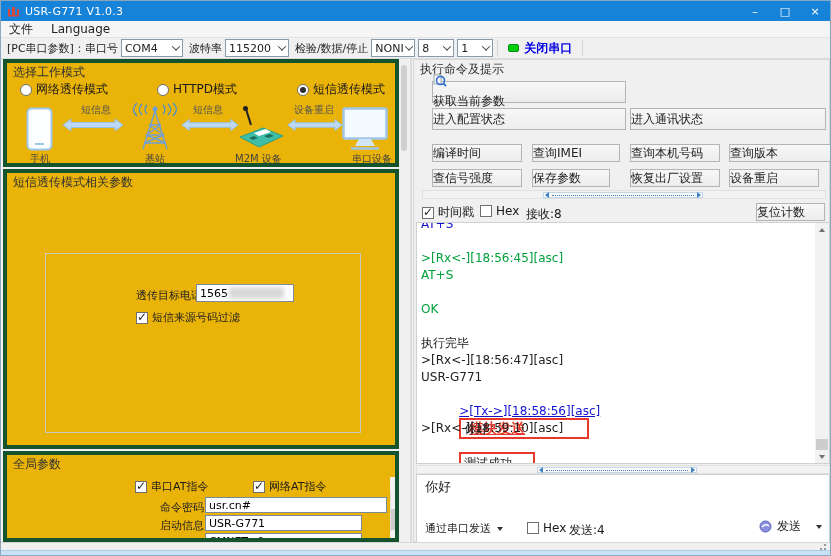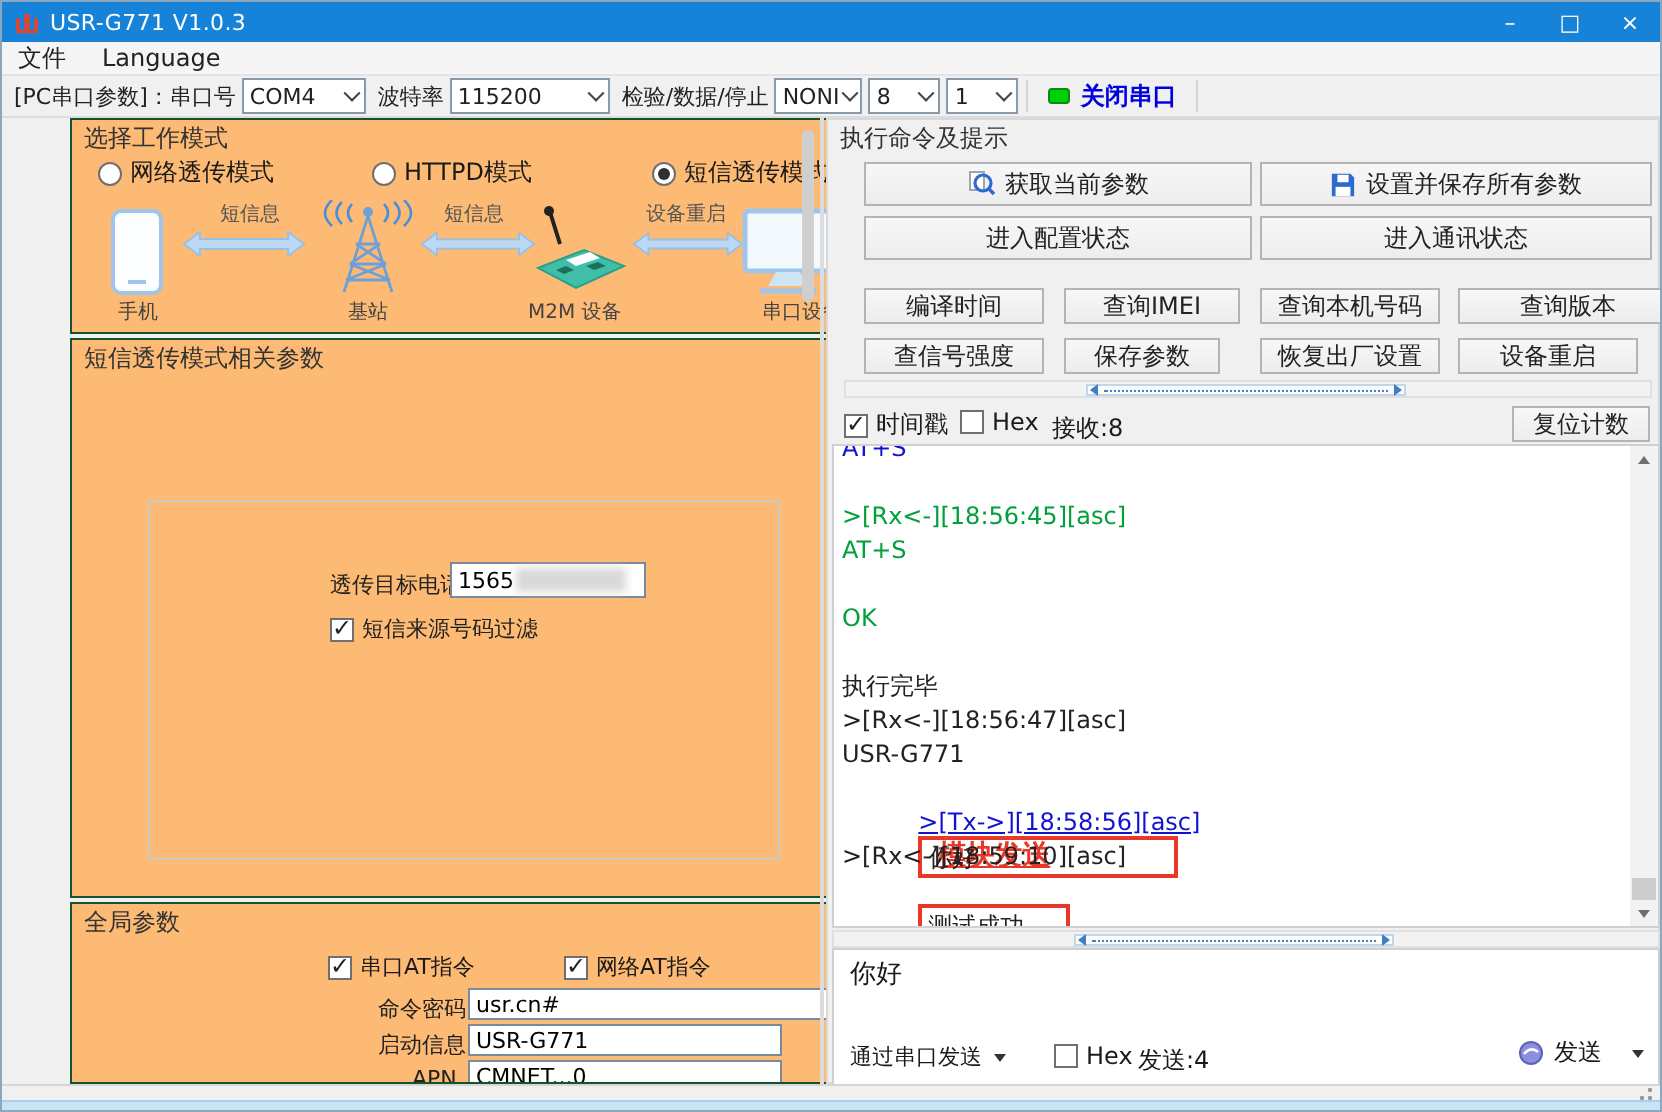--- a/index.html
+++ b/index.html
@@ -22,21 +22,21 @@
   .tb-label { margin:0 3px 0 6px; white-space:nowrap; }
   .combo { height:18px; background:#fff; border:1px solid #8a99a8; display:flex; align-items:center; justify-content:space-between; padding-left:3px; font-size:11px; }
   .chev { width:12px; height:100%; display:flex; align-items:center; justify-content:center; }
   .chev::after { content:""; width:5px; height:5px; border-right:1px solid #444; border-bottom:1px solid #444; transform:rotate(45deg) translate(-1px,-1px); }
   .tb-sep { width:1px; height:16px; background:#d5d5d5; margin:0 4px; }
   .close-port { display:flex; align-items:center; gap:5px; padding:0 6px; height:19px; cursor:default; }
   .led { width:11px; height:8px; border-radius:2px; background:#00d10a; border:1px solid #0a8a10; }
   .close-port span.lbl { color:#0000e0; font-weight:bold; font-size:12px; }
 
   
-  .group { position:absolute; border:1px solid #14532d; background:#fdba74;margin-left:32px; }
+  .group { position:absolute; border:4px solid #14532d; background:#eab308; }
   .gtitle { position:absolute; left:6px; top:1px; font-size:12px; color:#333; white-space:nowrap; }
 
   
   .radio { width:12px; height:12px; border:1px solid #6f6f6f; border-radius:50%; background:#fff; display:inline-block; position:relative; vertical-align:-2px; }
   .radio.sel::after { content:""; position:absolute; left:2px; top:2px; width:6px; height:6px; border-radius:50%; background:#2f2f2f; }
   .cb { width:12px; height:12px; border:1px solid #6f6f6f; background:#fff; display:inline-block; position:relative; vertical-align:-2px; }
   .cb.checked::after { content:"✓"; position:absolute; left:0px; top:-3px; font-size:12px; color:#222; }
   .ctl-row { position:absolute; display:flex; align-items:center; gap:4px; white-space:nowrap; }
 
   
@@ -58,21 +58,21 @@
   .sb-arrow.up::after { border-bottom:4px solid #6f6f6f; }
   .sb-arrow.down::after { border-top:4px solid #6f6f6f; }
   .hthumb { position:absolute; top:1px; height:6px; background:#fbfbfb; border:1px solid #c3d6e8; display:flex; align-items:center; }
   .hthumb .dots { flex:1; border-top:1px dotted #3f7fc4; margin:0 3px; }
   .hthumb::before { content:""; border-top:3px solid transparent; border-bottom:3px solid transparent; border-right:4px solid #3f7fc4; margin-left:1px; }
   .hthumb::after { content:""; border-top:3px solid transparent; border-bottom:3px solid transparent; border-left:4px solid #3f7fc4; margin-right:1px; }
   .round-thumb { position:absolute; width:6px; border-radius:3px; background:#cfcfcf; }
 
   
   .rpanel { position:absolute; left:412px; top:58px; width:417px; height:483px; border:1px solid #d8d8d8; background:#f0f0f0; }
-  .btn { position:absolute; background:linear-gradient(#f7f7f7,#ededed); border:1px solid #b4b4b4; display:flex; align-items:center; justify-content:center; gap:5px; font-size:12px; color:#222; cursor:default; }
+  .btn { position:absolute; background:linear-gradient(#f7f7f7,#ededed); border:1px solid #b4b4b4; display:flex; align-items:flex-start; justify-content:center; gap:5px; font-size:12px; color:#222; cursor:default;flex-direction:column; }
   .btn svg { flex:0 0 auto; }
 
   .log-area { position:absolute; left:2px; top:162px; width:414px; height:242px; background:#fff; border:1px solid #d0d0d0; overflow:hidden; }
   .log-content { margin-top:-7px; padding-left:4px; padding-right:16px; }
   .log-line { height:17px; line-height:17px; font-size:12px; white-space:pre; }
   .log-line .u { text-decoration:underline; }
   .boxed { display:inline-block; border:2px solid #e8382a; height:21px; line-height:18px; padding:0 3px; margin:-2px 0; }
   .w130 { width:130px; } .w76 { width:76px; }
   .annot { color:#e8382a; font-size:14px; font-weight:bold;text-decoration:underline; }
 
@@ -111,21 +111,21 @@
     <span>Language</span>
   </div>
 
   <div class="toolbar">
     <span class="tb-label">[PC串口参数]：串口号</span>
     <div class="combo" style="width:62px">
       <span>COM4</span>
       <span class="chev"></span>
     </div>
     <span class="tb-label">波特率</span>
-    <div class="combo" style="width:80px">
+    <div class="combo" style="width:64px">
       <span>115200</span>
       <span class="chev"></span>
     </div>
     <span class="tb-label">检验/数据/停止</span>
     <div class="combo" style="width:44px">
       <span>NONI</span>
       <span class="chev"></span>
     </div>
     <div class="combo" style="width:36px;margin-left:3px">
       <span>8</span>
@@ -273,28 +273,20 @@
   <div class="rpanel">
     <span class="gtitle">执行命令及提示</span>
 
     <div class="btn" style="left:18px;top:21px;width:194px;height:22px">
       <svg width="14" height="14" viewBox="0 0 14 14">
           <rect x="1" y="1" width="7" height="9" fill="#fff" stroke="#9aa6b2"></rect>
           <circle cx="7.5" cy="6.5" r="4" fill="none" stroke="#2e6bd0" stroke-width="1.6"></circle>
           <line x1="10.3" y1="9.3" x2="13" y2="12" stroke="#2e6bd0" stroke-width="1.8"></line>
         </svg>
       <span>获取当前参数</span>
-    </div>
-    <div class="btn" style="left:216px;top:21px;width:196px;height:22px">
-      <svg width="13" height="13" viewBox="0 0 14 14">
-          <path d="M1 1 H11 L13 3 V13 H1 Z" fill="#2e6bd0"></path>
-          <rect x="4" y="1.5" width="6" height="4" fill="#fff"></rect>
-          <rect x="3" y="8" width="8" height="5" fill="#fff"></rect>
-        </svg>
-      <span>设置并保存所有参数</span>
     </div>
 
     <div class="btn" style="left:18px;top:48px;width:194px;height:22px">
       <span>进入配置状态</span>
     </div>
     <div class="btn" style="left:216px;top:48px;width:196px;height:22px">
       <span>进入通讯状态</span>
     </div>
 
     <div class="btn" style="left:18px;top:84px;width:90px;height:18px">

